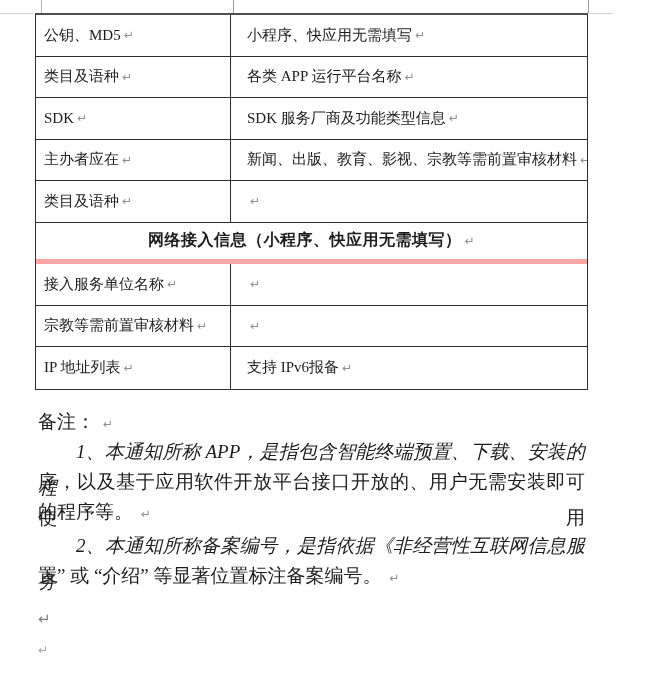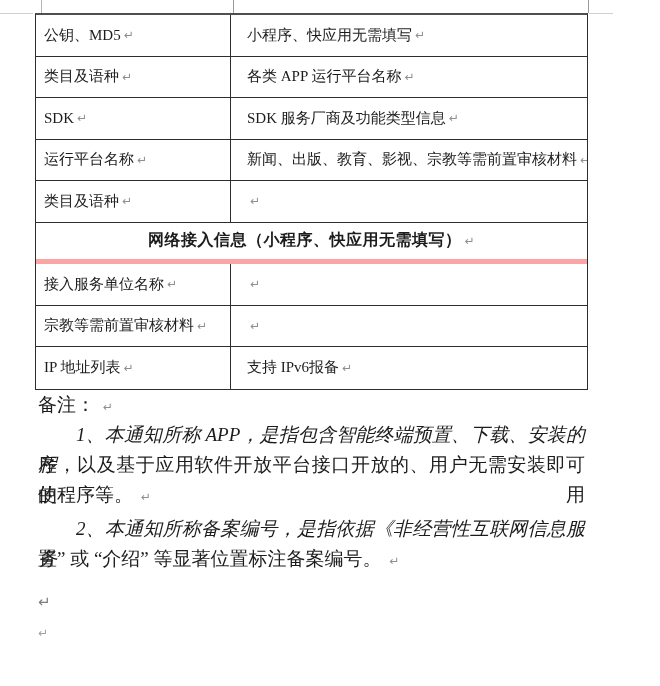--- a/index.html
+++ b/index.html
@@ -42,22 +42,22 @@
     font-weight:bold; font-size:16px; border-bottom:5px solid #fca5a5;
     letter-spacing:0.5px;
   }
   .pilcrow {
     color:#8e8e8e; font-family:"DejaVu Sans", sans-serif;
     font-size:12px; margin-left:3px; font-weight:normal; flex:none;
   }
 
   
   .notes {
-    position:absolute; left:38px; top:390px; width:547px;
-    font-size:19px; line-height:30px;
+    position:absolute; left:38px; top:404px; width:547px;
+    font-size:19px; line-height:36px;
   }
   .nline { height:30px; white-space:nowrap; }
   .jline { white-space:normal; text-align:justify; text-align-last:justify; }
   .indent { text-indent:38px;font-style:italic; }
   .gap4 { margin-top:4px; }
   .bottom-mark-1 { margin-top:12px; height:30px; }
   .bottom-mark-1 .pilcrow { font-size:15px; color:#7d7d7d; margin-left:0; }
   .bottom-mark-2 { height:30px; }
   .bottom-mark-2 .pilcrow { font-size:12px; color:#a0a0a0; margin-left:0; }
 </style>
@@ -102,21 +102,21 @@
         <span class="pilcrow">↵</span>
       </div>
       <div class="cell value">
         <span>SDK 服务厂商及功能类型信息</span>
         <span class="pilcrow">↵</span>
       </div>
     </div>
 
     <div class="trow">
       <div class="cell label">
-        <span>运行平台名称</span>
+        <span>主办者应在</span>
         <span class="pilcrow">↵</span>
       </div>
       <div class="cell value">
         <span>新闻、出版、教育、影视、宗教等需前置审核材料</span>
         <span class="pilcrow">↵</span>
       </div>
     </div>
 
     <div class="trow">
       <div class="cell label">

